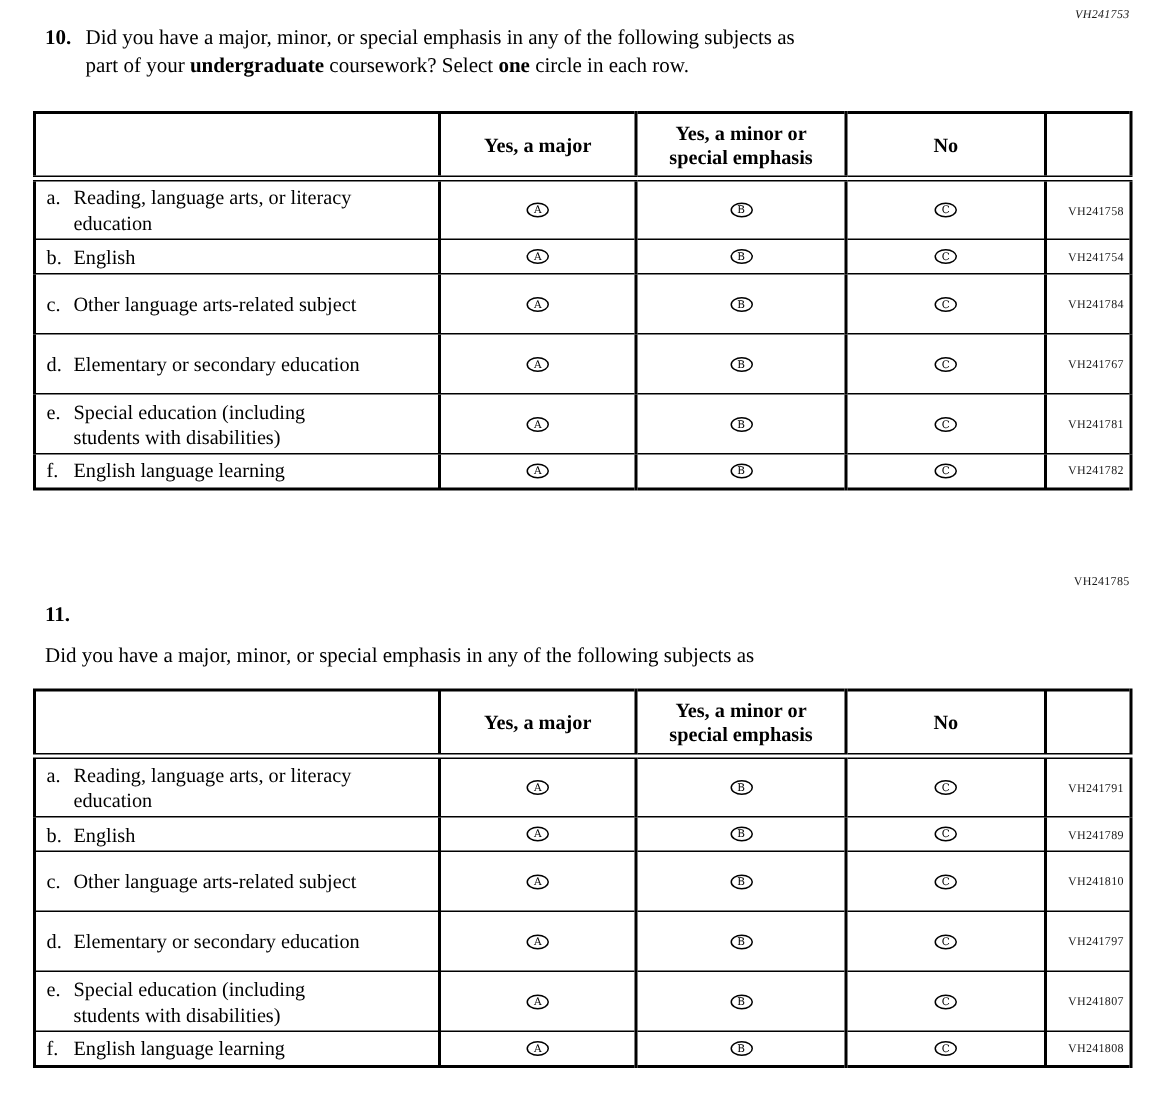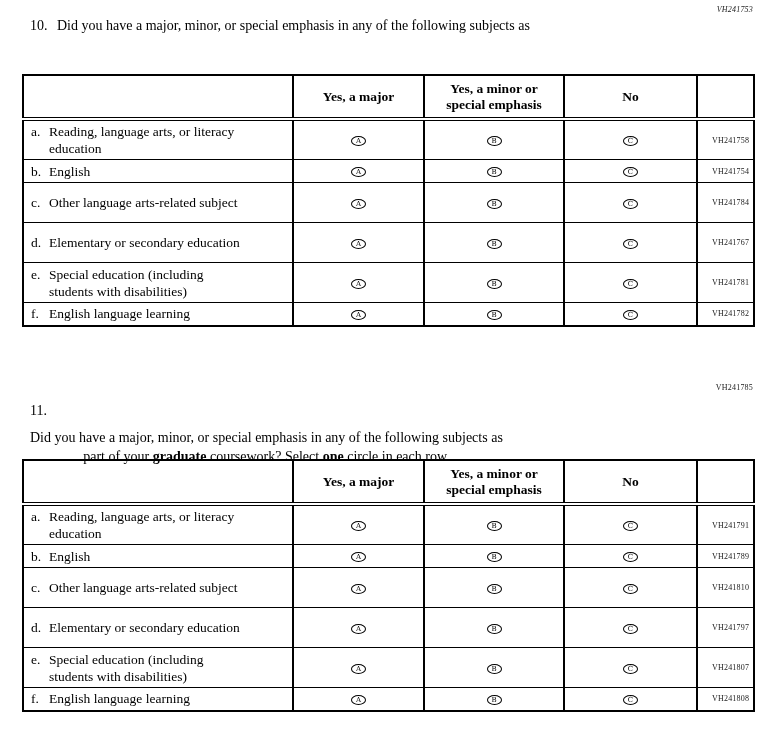--- a/index.html
+++ b/index.html
@@ -18,25 +18,25 @@
     letter-spacing: 0.2px;
     color: #1a1a1a;
   }
   .question {
     position: absolute;
     display: flex;
     font-size: 14px;
     line-height: 19px;
   }
   .qnum {
-    font-weight: normal;
+    font-weight: bold;
     width: 27px;
     flex: 0 0 27px;
   }
-  .qlines div { white-space: nowrap; text-align: center; }
+  .qlines div { white-space: nowrap; }
   .qtable {
     position: absolute;
     border-collapse: collapse;
     table-layout: fixed;
     width: 731px;
     border: 2px solid #000;
   }
   .qtable th, .qtable td {
     border-top: 1px solid #000;
     border-bottom: 1px solid #000;
@@ -90,20 +90,23 @@
 </style>
 </head>
 <body>
 
 <div class="form-code" style="top:5px; right:14px;font-style:italic;">VH241753</div>
 
 <div class="question" style="top:16px; left:30px;">
   <span class="qnum">10.</span>
   <span class="qlines">
     <div><span>Did you have a major, minor, or special emphasis in any of the following subjects as</span></div>
+    <div>
+      <span>part of your </span><b>undergraduate</b><span> coursework? Select </span><b>one</b><span> circle in each row.</span>
+    </div>
   </span>
 </div>
 
 <table class="qtable" style="top:74px; left:22px;">
   <colgroup>
       <col class="c-lbl">
       <col class="c-a">
       <col class="c-b">
       <col class="c-no">
       <col class="c-code">
@@ -192,23 +195,20 @@
     </tr>
   </tbody>
 </table>
 
 <div class="form-code" style="top:383px; right:14px;">VH241785</div>
 
 <div class="question" style="top:401px; left:30px;flex-direction:column;">
   <span class="qnum">11.</span>
   <span class="qlines">
     <div><span>Did you have a major, minor, or special emphasis in any of the following subjects as</span></div>
-    <div>
-      <span>part of your </span><b>graduate</b><span> coursework? Select </span><b>one</b><span> circle in each row.</span>
-    </div>
   </span>
 </div>
 
 <table class="qtable" style="top:459px; left:22px;">
   <colgroup>
       <col class="c-lbl">
       <col class="c-a">
       <col class="c-b">
       <col class="c-no">
       <col class="c-code">

